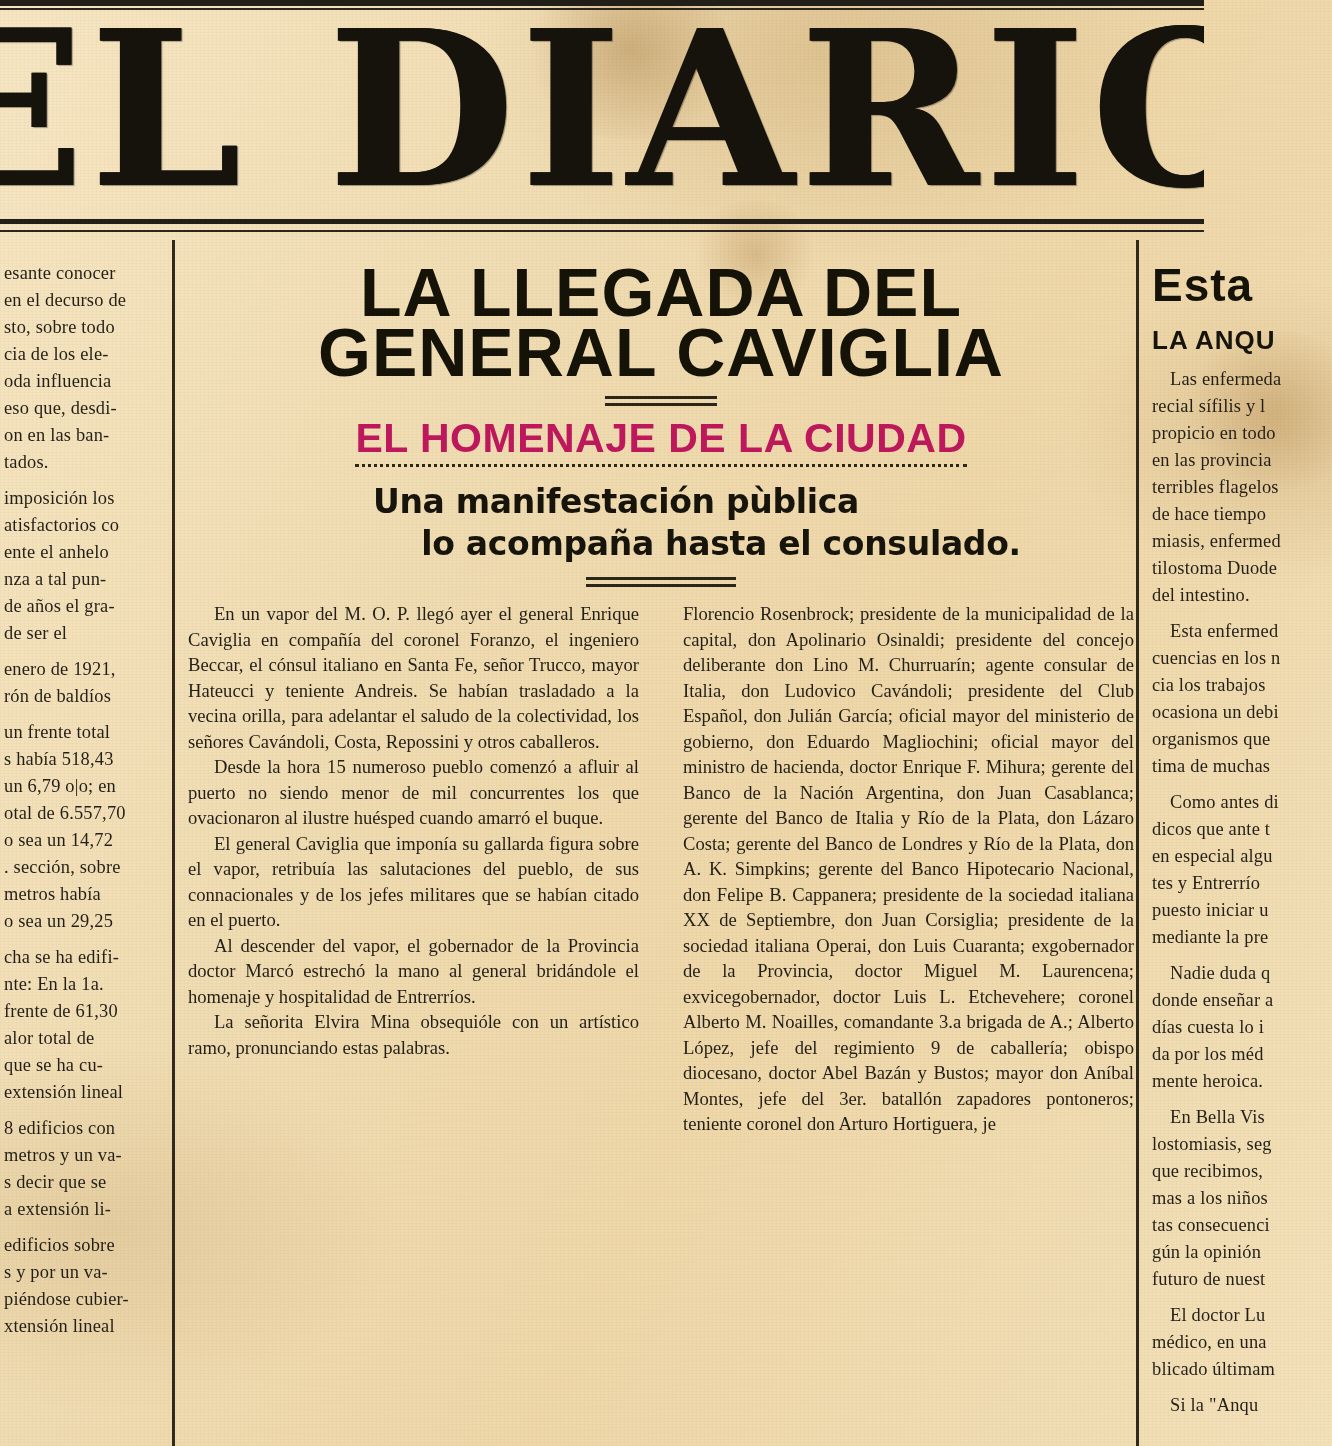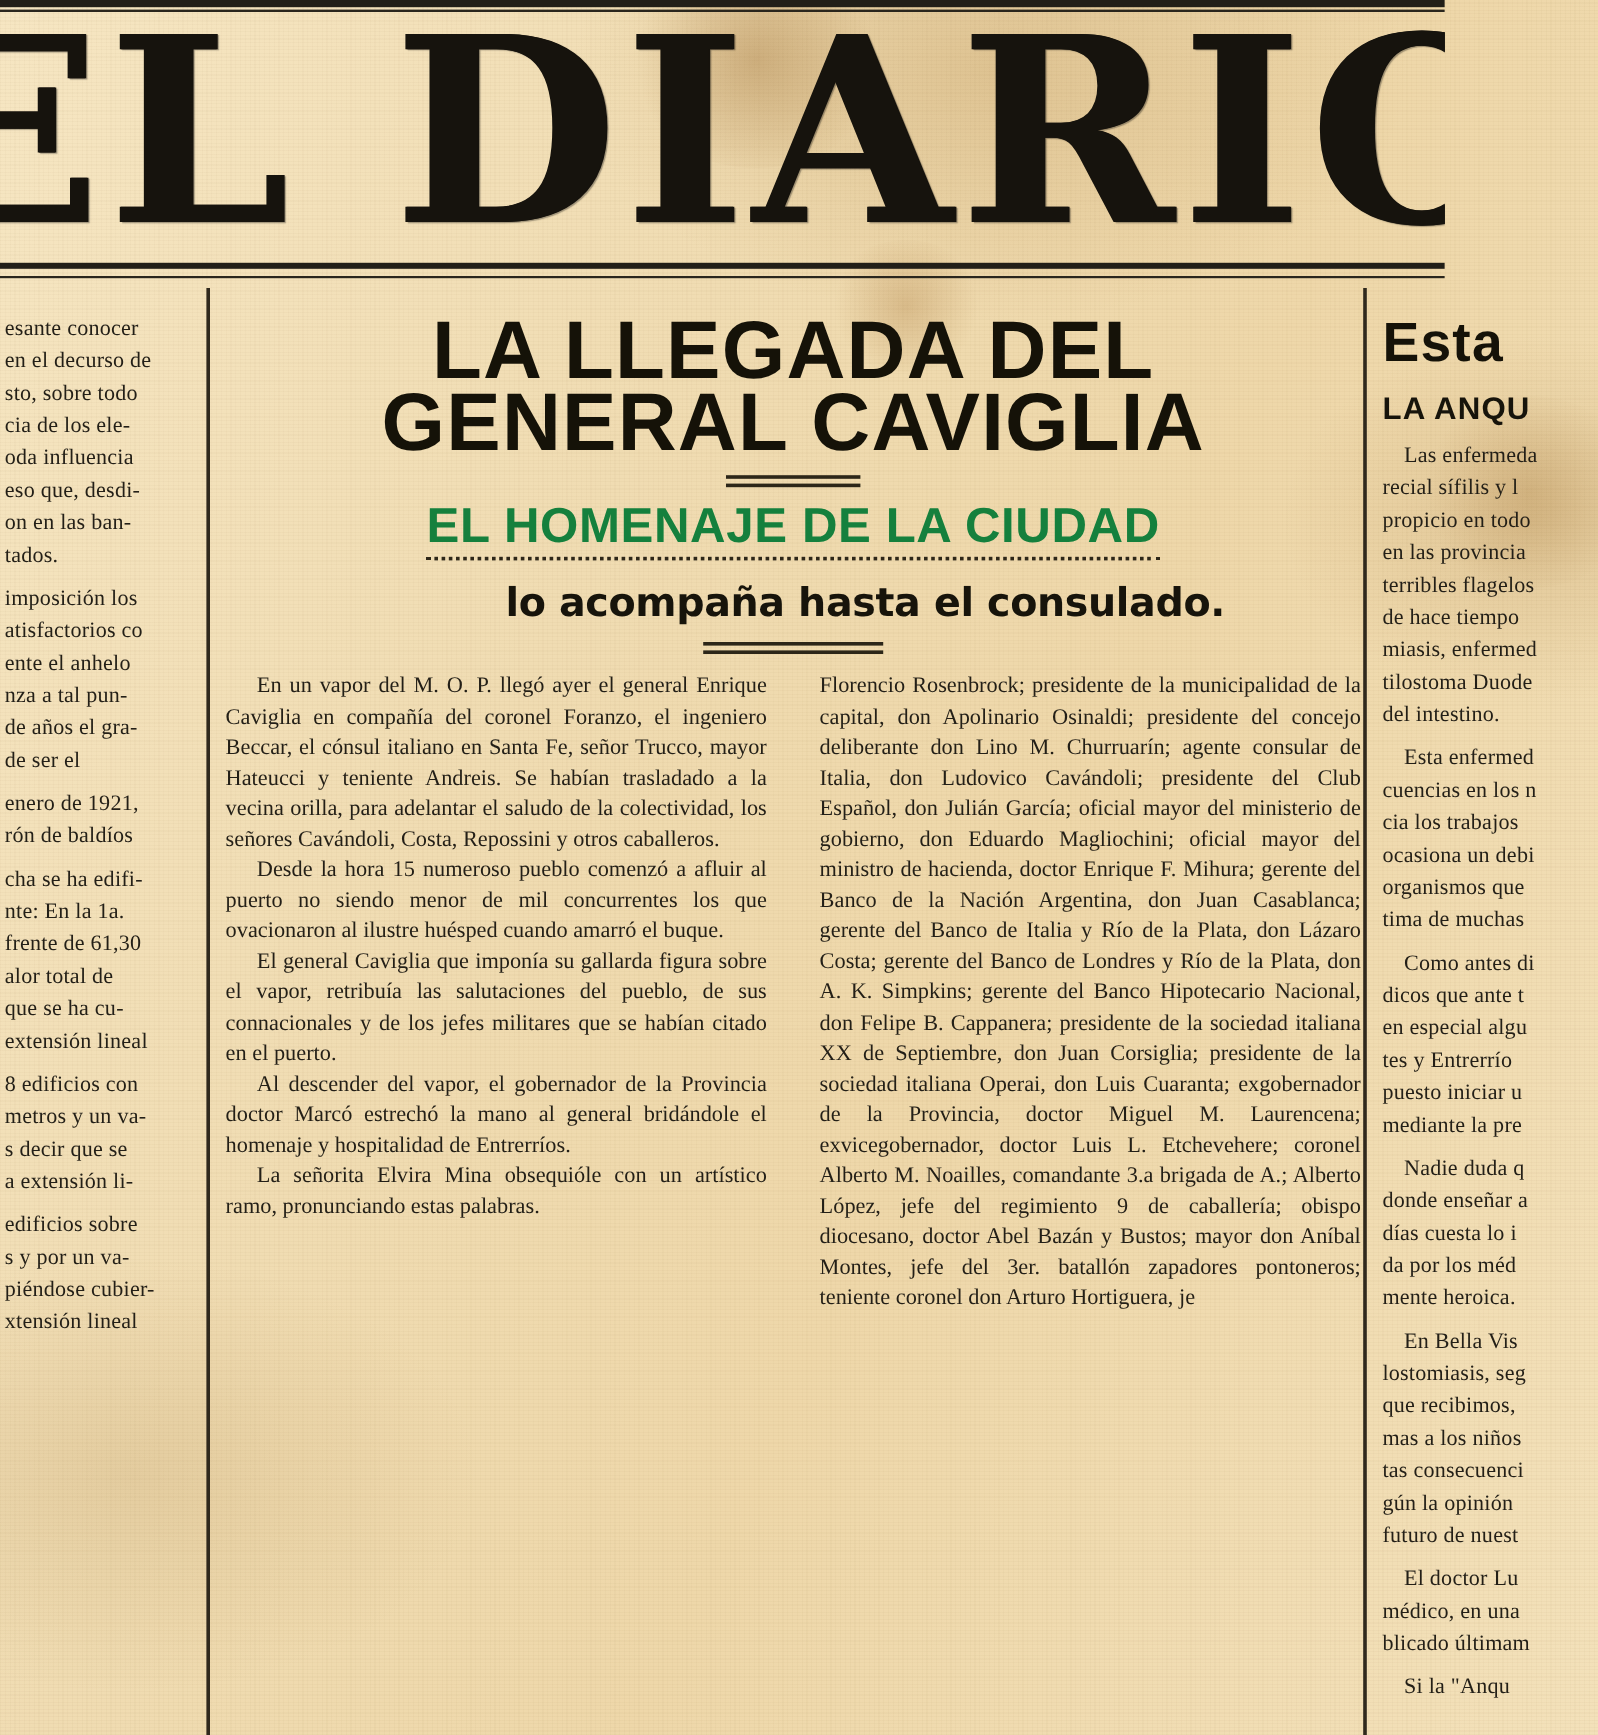--- a/index.html
+++ b/index.html
@@ -98,21 +98,21 @@
   .hl1 .l2{display:block;}
   .deck-rule{
     width:112px;height:0;margin:14px auto 10px auto;
     border-top:3px solid #2c2618;
     border-bottom:3px solid #2c2618;
     height:4px;
   }
   .hl2{
     font-family:"Liberation Sans", sans-serif;
     font-weight:700;font-size:41px;line-height:44px;text-align:center;
-    letter-spacing:.5px;color:#15803d;
+    letter-spacing:.5px;color:#be185d;
     border-bottom:3px dotted #2e2719;
     padding-bottom:4px;
     display:inline-block;
   }
   .hl2wrap{text-align:center;}
   .hl3{
     font-family:"DejaVu Sans", sans-serif;
     font-weight:700;
     font-size:33px;line-height:42px;
     color:#17140b;
@@ -179,20 +179,28 @@
 on en las ban-
 tados.</p>
       <p style="white-space:pre-line;text-indent:0;">imposición los
 atisfactorios co
 ente el anhelo
 nza a tal pun-
 de años el gra-
 de ser el</p>
       <p style="white-space:pre-line;text-indent:0;">enero de 1921,
 rón de baldíos</p>
+      <p style="white-space:pre-line;text-indent:0;">un frente total
+s había 518,43
+un 6,79 o|o; en
+otal de 6.557,70
+o sea un 14,72
+. sección, sobre
+metros había
+o sea un 29,25</p>
       <p style="white-space:pre-line;text-indent:0;">cha se ha edifi-
 nte: En la 1a.
 frente de 61,30
 alor total de
 que se ha cu-
 extensión lineal</p>
       <p style="white-space:pre-line;text-indent:0;">8 edificios con
 metros y un va-
 s decir que se
 a extensión li-</p>
@@ -210,20 +218,21 @@
       <span class="l2">GENERAL CAVIGLIA</span>
     </div>
 
     <div class="deck-rule"></div>
 
     <div class="hl2wrap">
       <div class="hl2">EL HOMENAJE DE LA CIUDAD</div>
     </div>
 
     <div class="hl3">
+      <span class="l1">Una manifestación pùblica</span>
       <span class="l2">lo acompaña hasta el consulado.</span>
     </div>
 
     <div class="deck-rule2"></div>
 
     <div class="inner-cols">
       <div class="inner-col first body-text">
         <p>En un vapor del M. O. P. llegó ayer el general Enrique Caviglia en compañía del coronel Foranzo, el ingeniero Beccar, el cónsul italiano en Santa Fe, señor Trucco, mayor Hateucci y teniente Andreis. Se habían trasladado a la vecina orilla, para adelantar el saludo de la colectividad, los señores Cavándoli, Costa, Repossini y otros caballeros.</p>
         <p>Desde la hora 15 numeroso pueblo comenzó a afluir al puerto no siendo menor de mil concurrentes los que ovacionaron al ilustre huésped cuando amarró el buque.</p>
         <p>El general Caviglia que imponía su gallarda figura sobre el vapor, retribuía las salutaciones del pueblo, de sus connacionales y de los jefes militares que se habían citado en el puerto.</p>

